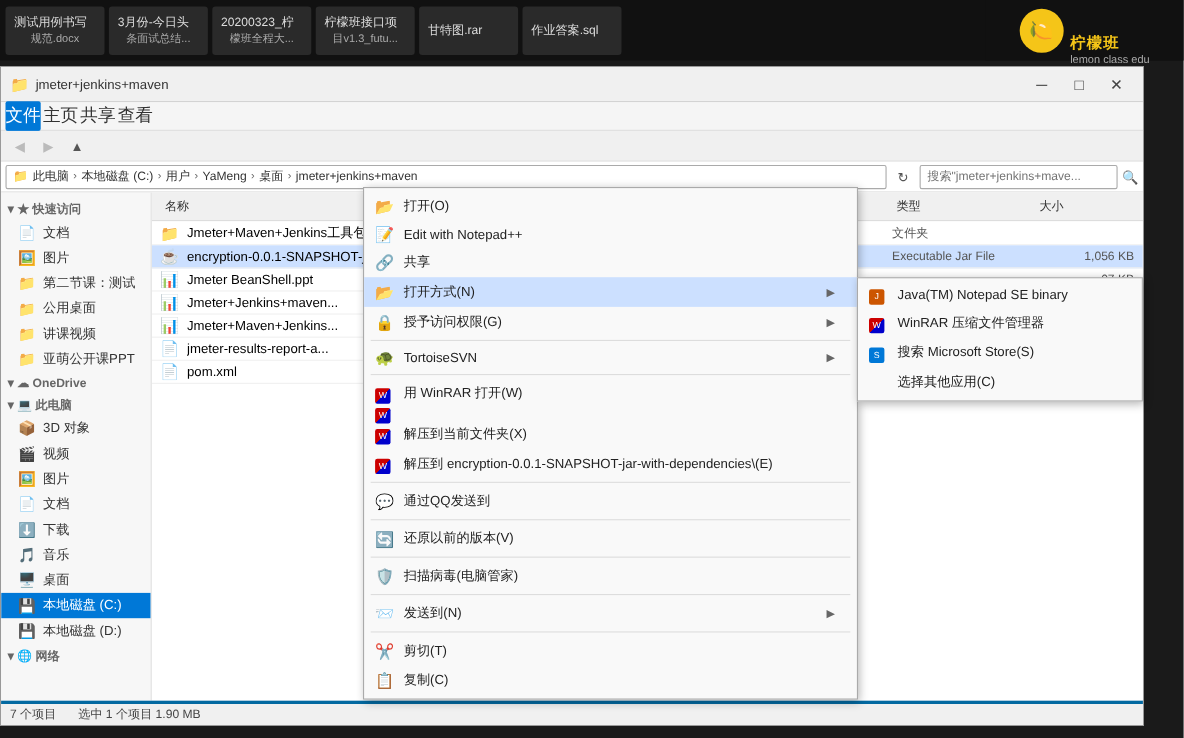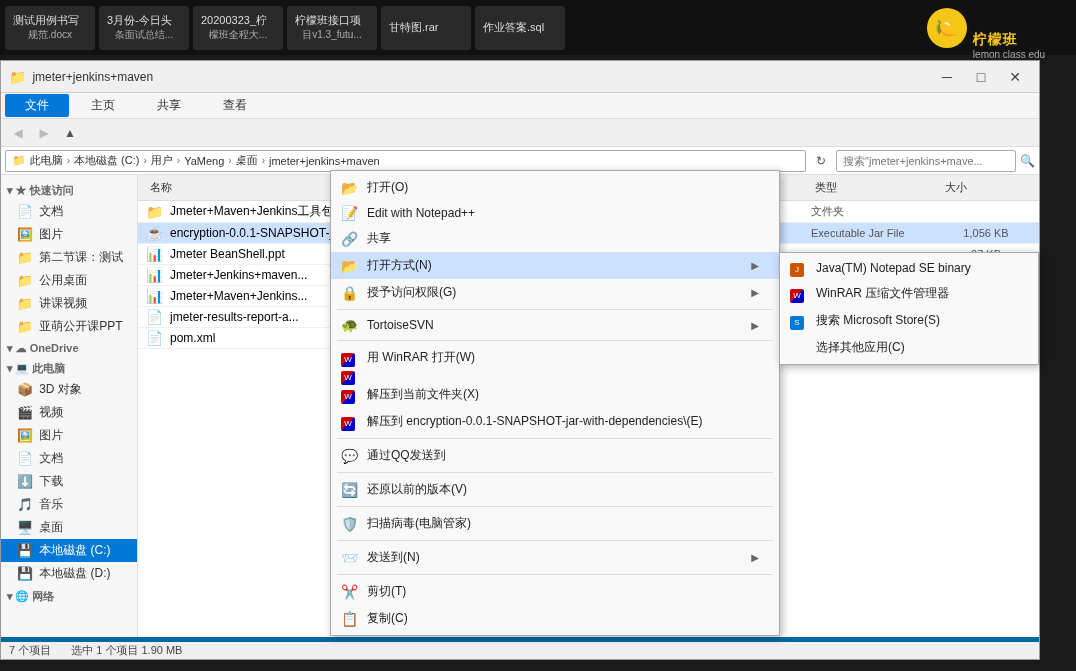--- a/index.html
+++ b/index.html
@@ -130,24 +130,24 @@
     .menu-bar {
       height: 26px;
       background: #f5f5f5;
       display: flex;
       align-items: center;
       padding: 0 4px;
       border-bottom: 1px solid #ddd;
       gap: 2px;
     }
     .menu-item {
-      padding: 3px 20px;
-      cursor: pointer;
-      border-radius: 2px;
-      font-size: 12px;
+      padding: 3px 0;
+      cursor: pointer;
+      border-radius: 2px;
+      font-size: 16px;
       color: #333;
     }
     .menu-item.active { background: #0078d7; color: #fff; }
 
     
     .toolbar {
       height: 28px;
       background: #f0f0f0;
       display: flex;
       align-items: center;
@@ -288,27 +288,27 @@
     .file-name-cell {
       display: flex;
       align-items: center;
       gap: 6px;
       overflow: hidden;
     }
     .file-icon { font-size: 14px; min-width: 18px; }
     .file-name-text { overflow: hidden; text-overflow: ellipsis; white-space: nowrap; }
     .file-date { font-size: 11px; color: #555; }
     .file-type { font-size: 11px; color: #555; }
-    .file-size { font-size: 11px; color: #555; text-align: center; }
+    .file-size { font-size: 11px; color: #555; text-align: right; }
 
     
     .status-bar {
       height: 22px;
       background: #f0f0f0;
-      border-top: 5px solid #0369a1;
+      border-top: 3px solid #0369a1;
       display: flex;
       align-items: center;
       padding: 0 8px;
       font-size: 11px;
       color: #444;
       gap: 20px;
     }
 
     
     .context-menu {

